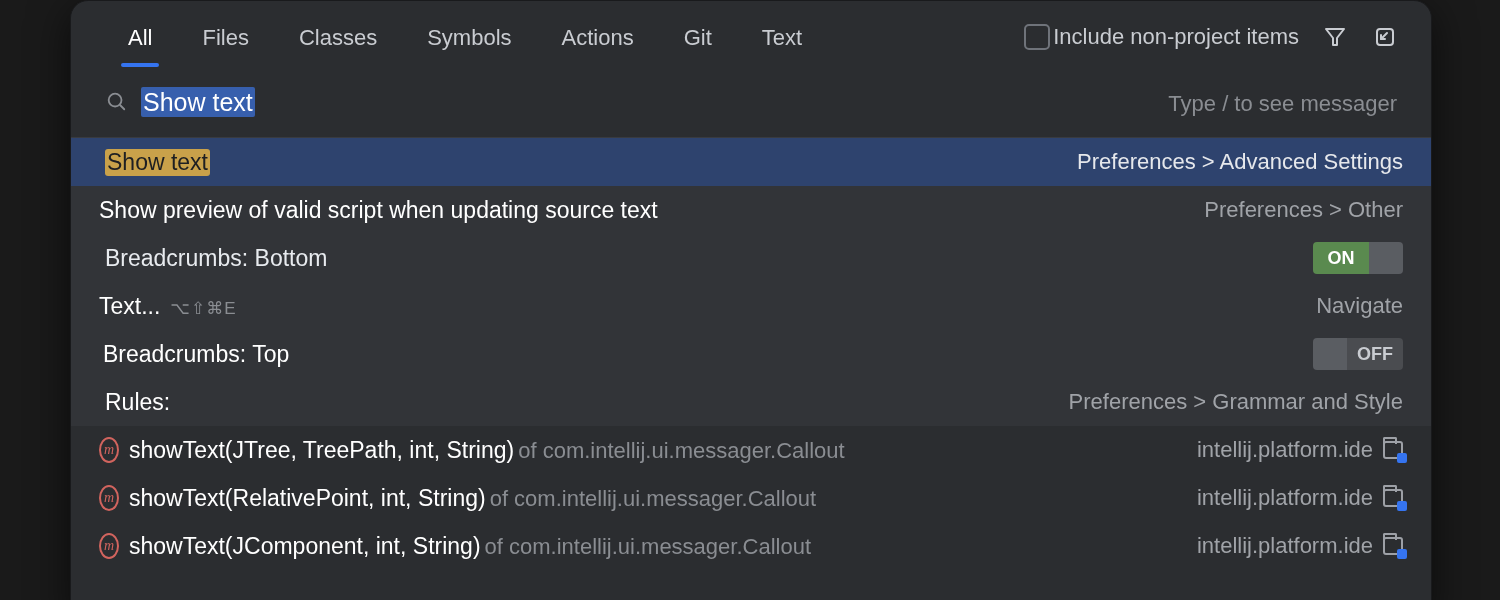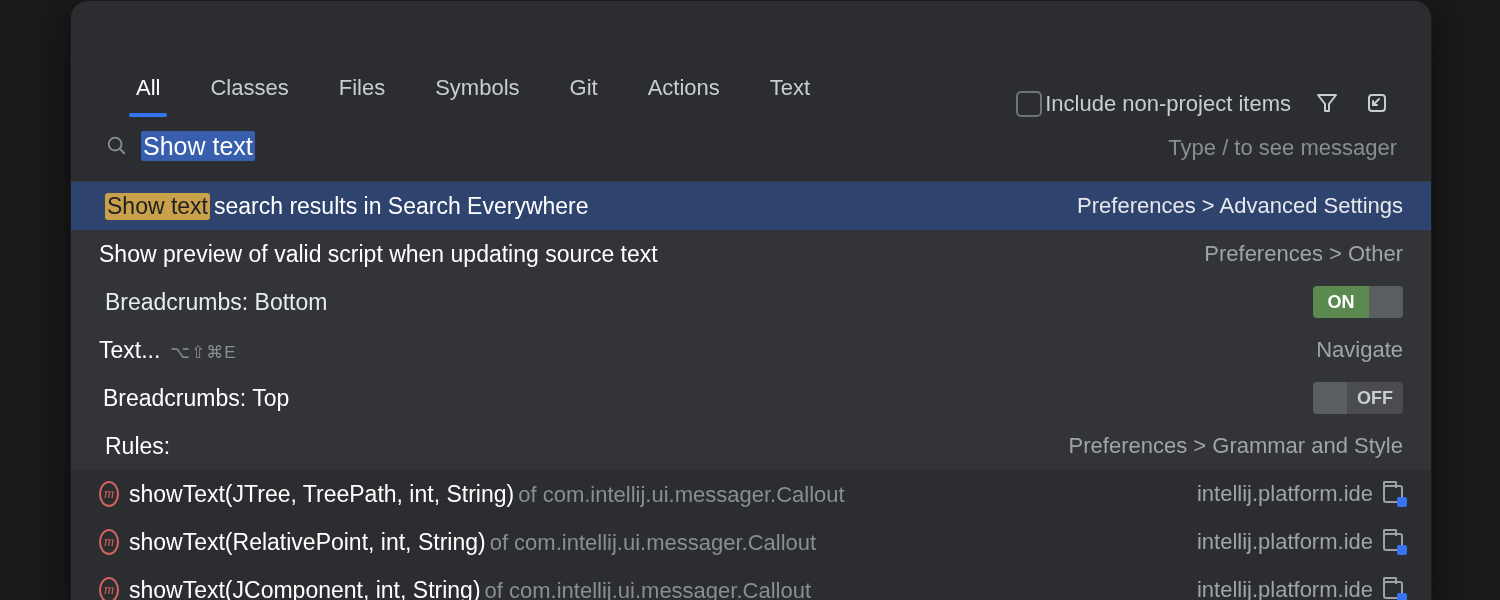--- a/index.html
+++ b/index.html
@@ -23,23 +23,22 @@
   }
   html,body{margin:0;padding:0;background:var(--bg);font-family:-apple-system,BlinkMacSystemFont,"Segoe UI",Arial,sans-serif;font-size:22px;color:var(--text);}
   body{width:1500px;height:600px;overflow:hidden;}
   .popup{
     position:absolute;left:70px;top:0;width:1360px;height:620px;
     background:var(--panel);border:1px solid #191a1c;border-radius:18px;
     box-shadow:0 10px 40px rgba(0,0,0,.6);
     display:flex;flex-direction:column;overflow:hidden;
   }
   .tabs{
-    display:flex;align-items:flex-end;gap:0;padding:0 40px;height:72px;
+    display:flex;align-items:center;gap:0;padding:0 32px;height:72px;
     border-bottom:1px solid transparent;
-    margin-top:44px;
   }
   .tab{
     color:var(--tab-text);padding:18px 25px 16px;font-size:22px;cursor:pointer;
     position:relative;
   }
   .tab.active::after{
     content:"";position:absolute;left:18px;right:18px;bottom:0;height:4px;
     background:var(--accent);border-radius:2px;
   }
   .tab.active{color:#fff}
@@ -102,25 +101,25 @@
     position:absolute;right:-4px;bottom:-4px;width:10px;height:10px;border-radius:2px;background:#3574f0;
   }
 </style>
 </head>
 <body>
 
 <div class="popup">
 
   <div class="tabs">
     <div class="tab active">All</div>
+    <div class="tab">Files</div>
     <div class="tab">Classes</div>
-    <div class="tab">Files</div>
     <div class="tab">Symbols</div>
+    <div class="tab">Actions</div>
     <div class="tab">Git</div>
-    <div class="tab">Actions</div>
     <div class="tab">Text</div>
     <div class="spacer"></div>
     <label class="checkbox">
       <span class="box"></span>
       <span>Include non-project items</span>
     </label>
     <span class="toolbtn">
       <svg width="24" height="24" viewBox="0 0 24 24" fill="none" stroke="currentColor" stroke-width="2" stroke-linecap="round" stroke-linejoin="round">
           <polygon points="3 4 21 4 14 13 14 20 10 20 10 13 3 4"></polygon>
         </svg>
@@ -145,21 +144,20 @@
       <span class="selected">Show text</span>
     </div>
     <div class="hint">Type / to see messager</div>
   </div>
 
   <div class="results">
 
     <div class="row selected" style="padding-left:34px">
       <div class="main">
         <span class="hl">Show text</span>
-        <span class="rest"> search results in Search Everywhere</span>
       </div>
       <div class="right">
         <span class="loc">Preferences &gt; Advanced Settings</span>
       </div>
     </div>
 
     <div class="row alt" style="">
       <div class="main">
         <span class="pre">Show preview of valid script when updating source text</span>
       </div>

